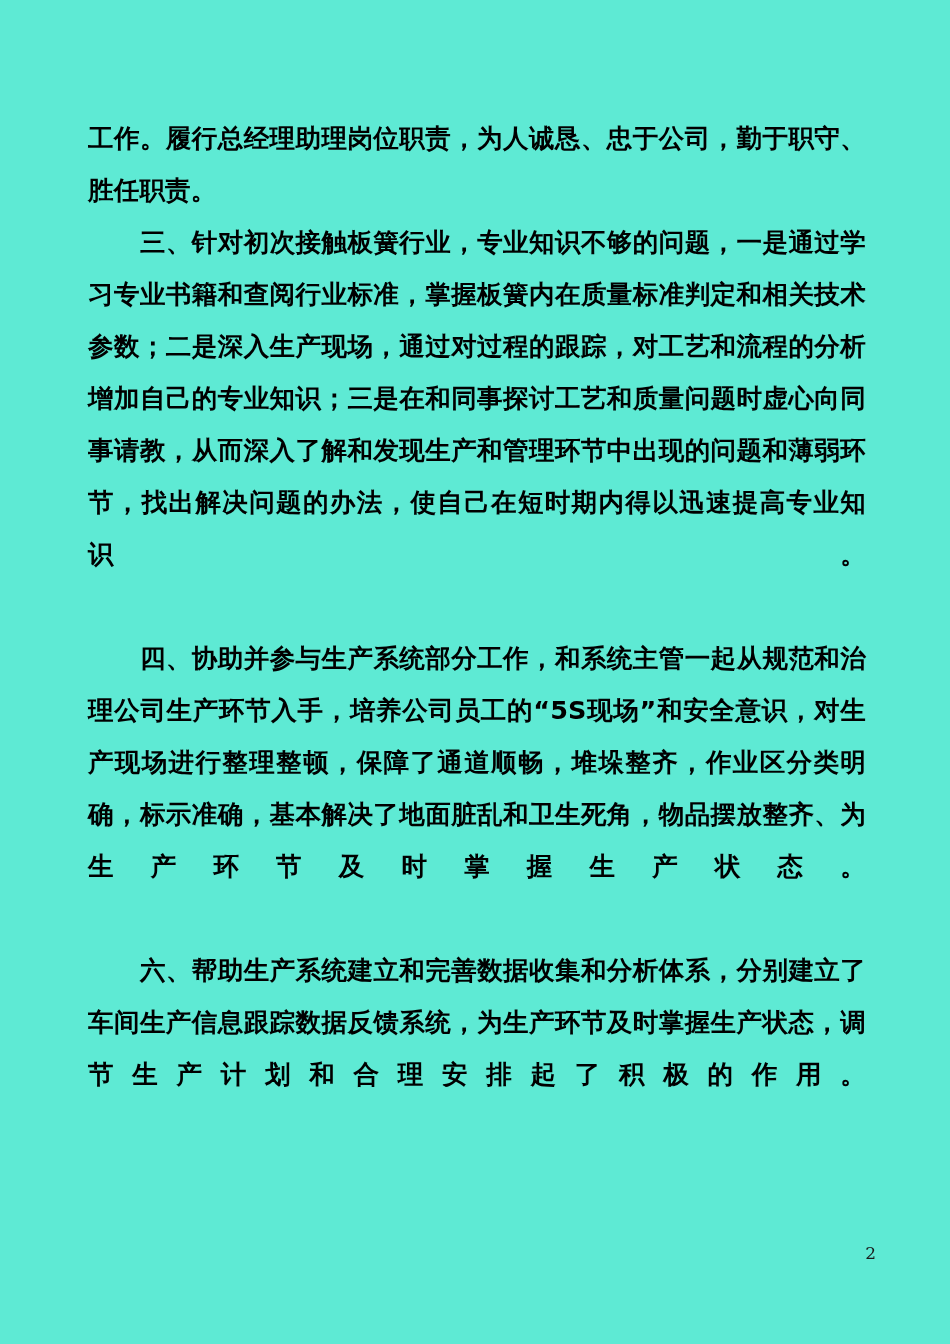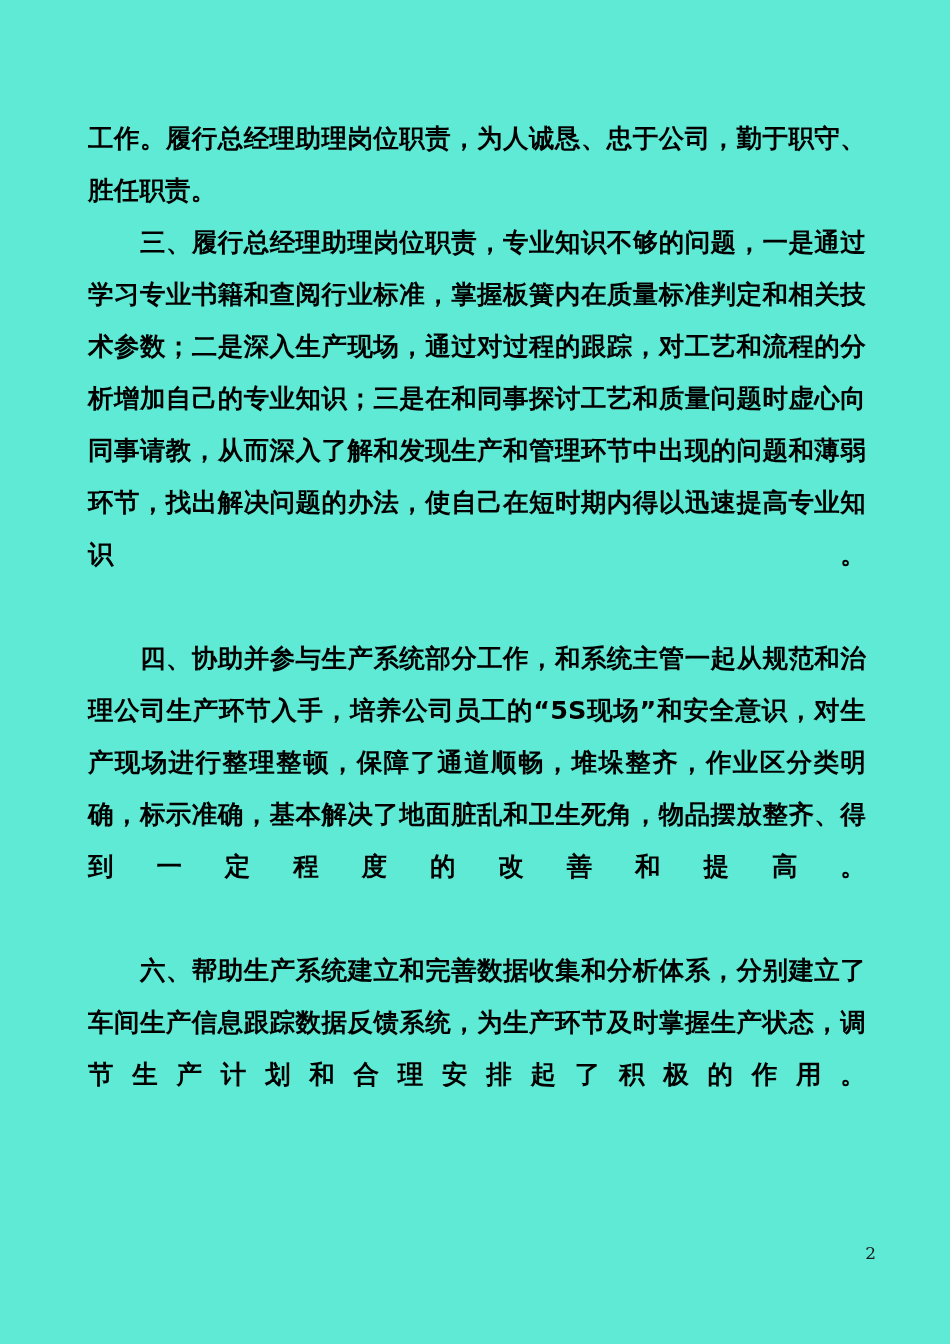--- a/index.html
+++ b/index.html
@@ -60,21 +60,21 @@
     line-height: 20px;
   }
 </style>
 </head>
 <body>
 
 <div id="page">
 
   <div id="text-column">
     <p class="para nostretch">工作。履行总经理助理岗位职责，为人诚恳、忠于公司，勤于职守、胜任职责。</p>
-    <p class="para indent">三、履行总经理助理岗位职责，专业知识不够的问题，一是通过学习专业书籍和查阅行业标准，掌握板簧内在质量标准判定和相关技术参数；二是深入生产现场，通过对过程的跟踪，对工艺和流程的分析增加自己的专业知识；三是在和同事探讨工艺和质量问题时虚心向同事请教，从而深入了解和发现生产和管理环节中出现的问题和薄弱环节，找出解决问题的办法，使自己在短时期内得以迅速提高专业知识。</p>
-    <p class="para indent">四、协助并参与生产系统部分工作，和系统主管一起从规范和治理公司生产环节入手，培养公司员工的“5S现场”和安全意识，对生产现场进行整理整顿，保障了通道顺畅，堆垛整齐，作业区分类明确，标示准确，基本解决了地面脏乱和卫生死角，物品摆放整齐、得到一定程度的改善和提高。</p>
+    <p class="para indent">三、针对初次接触板簧行业，专业知识不够的问题，一是通过学习专业书籍和查阅行业标准，掌握板簧内在质量标准判定和相关技术参数；二是深入生产现场，通过对过程的跟踪，对工艺和流程的分析增加自己的专业知识；三是在和同事探讨工艺和质量问题时虚心向同事请教，从而深入了解和发现生产和管理环节中出现的问题和薄弱环节，找出解决问题的办法，使自己在短时期内得以迅速提高专业知识。</p>
+    <p class="para indent">四、协助并参与生产系统部分工作，和系统主管一起从规范和治理公司生产环节入手，培养公司员工的“5S现场”和安全意识，对生产现场进行整理整顿，保障了通道顺畅，堆垛整齐，作业区分类明确，标示准确，基本解决了地面脏乱和卫生死角，物品摆放整齐、为生产环节及时掌握生产状态。</p>
     <p class="para indent">六、帮助生产系统建立和完善数据收集和分析体系，分别建立了车间生产信息跟踪数据反馈系统，为生产环节及时掌握生产状态，调节生产计划和合理安排起了积极的作用。</p>
 
   </div>
 
   <div id="page-number">2</div>
 
 </div>
 
 </body></html>

